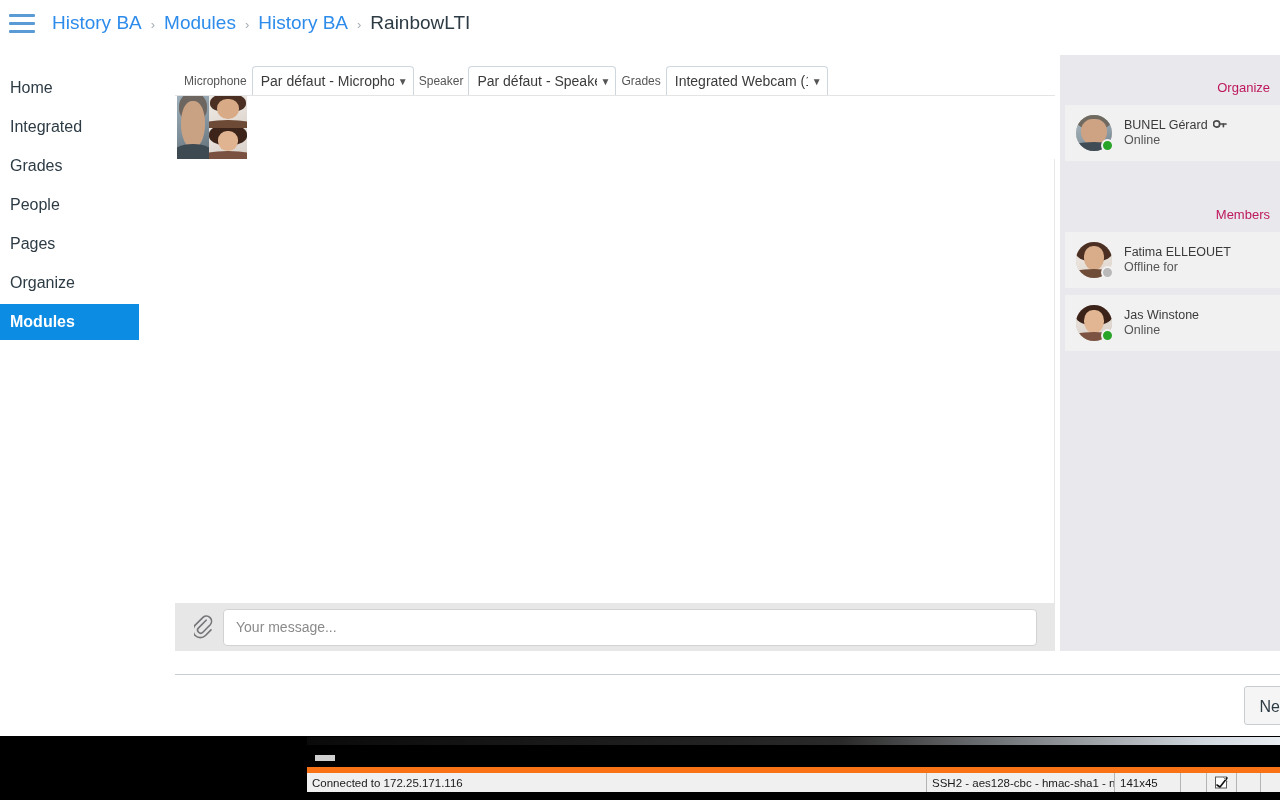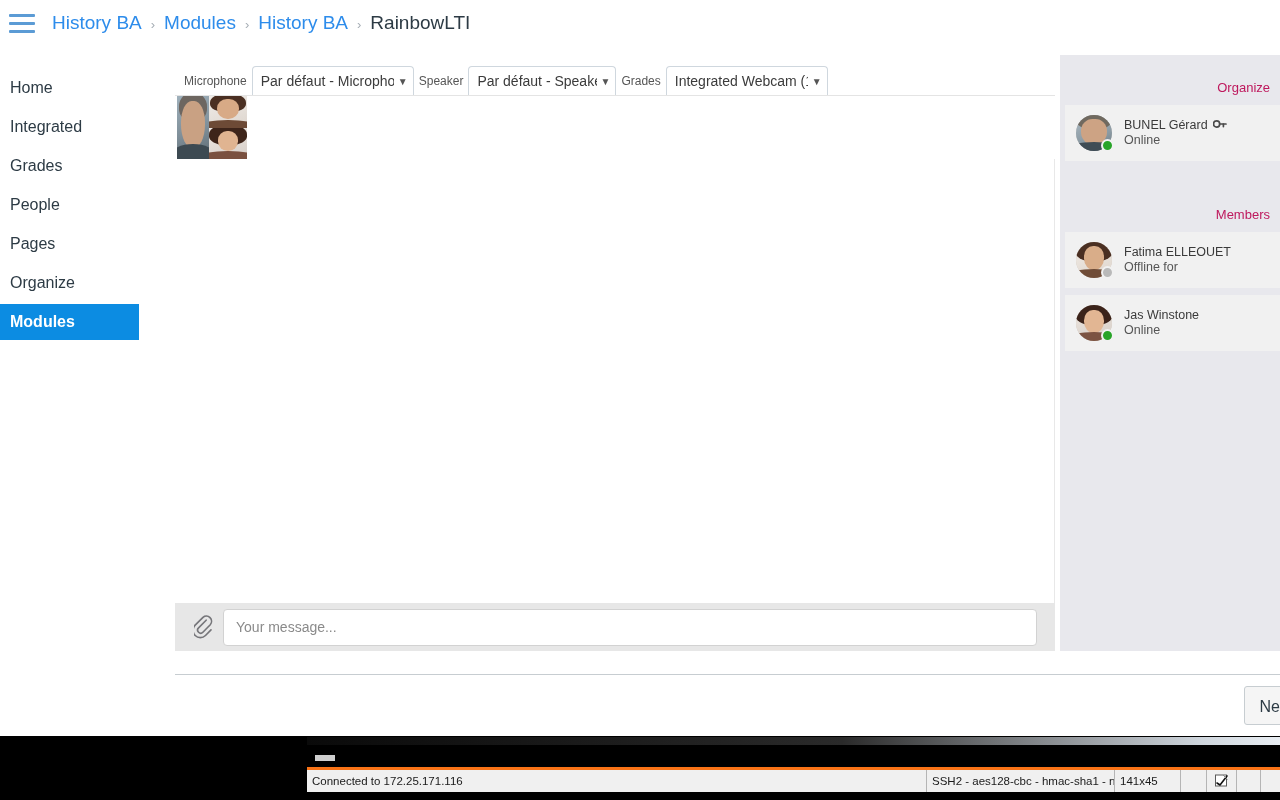--- a/index.html
+++ b/index.html
@@ -335,21 +335,21 @@
     position: absolute;
     left: 8px; top: 10px;
     width: 20px; height: 6px;
     background: #cfcfcf;
   }
   #terminal-statusbar {
     position: absolute;
     left: 0; top: 30px;
     width: 973px; height: 25px;
     background: #f0f0f0;
-    border-top: 3px solid #f97316;
+    border-top: 6px solid #f97316;
     display: flex;
     align-items: stretch;
   }
   .status-cell {
     border-right: 1px solid #b5b5b5;
     display: flex;
     align-items: center;
     padding: 0 5px;
     font-size: 11.5px;
     color: #1a1a1a;

